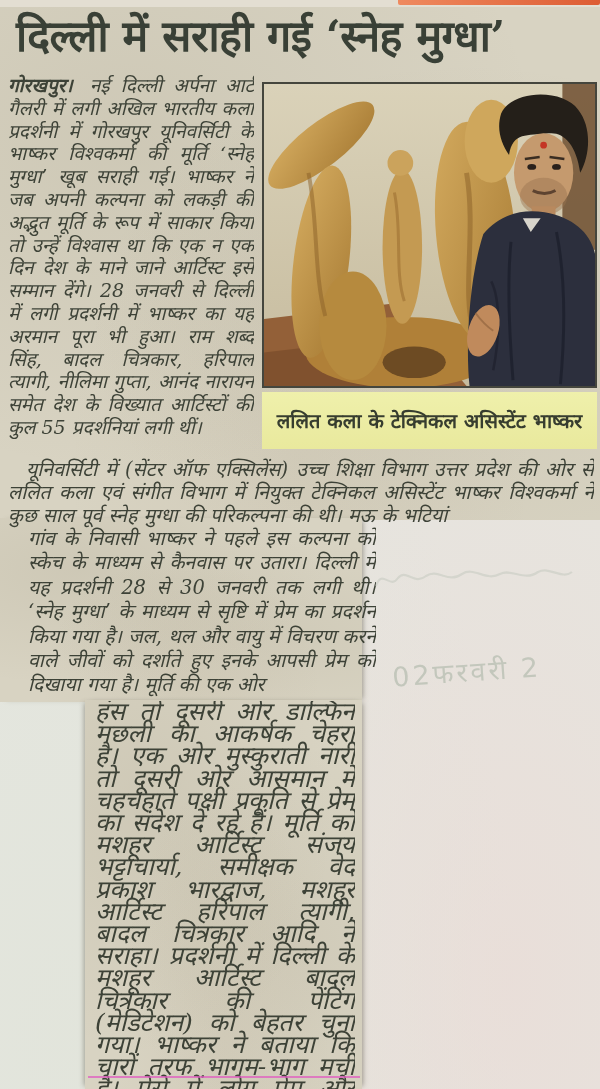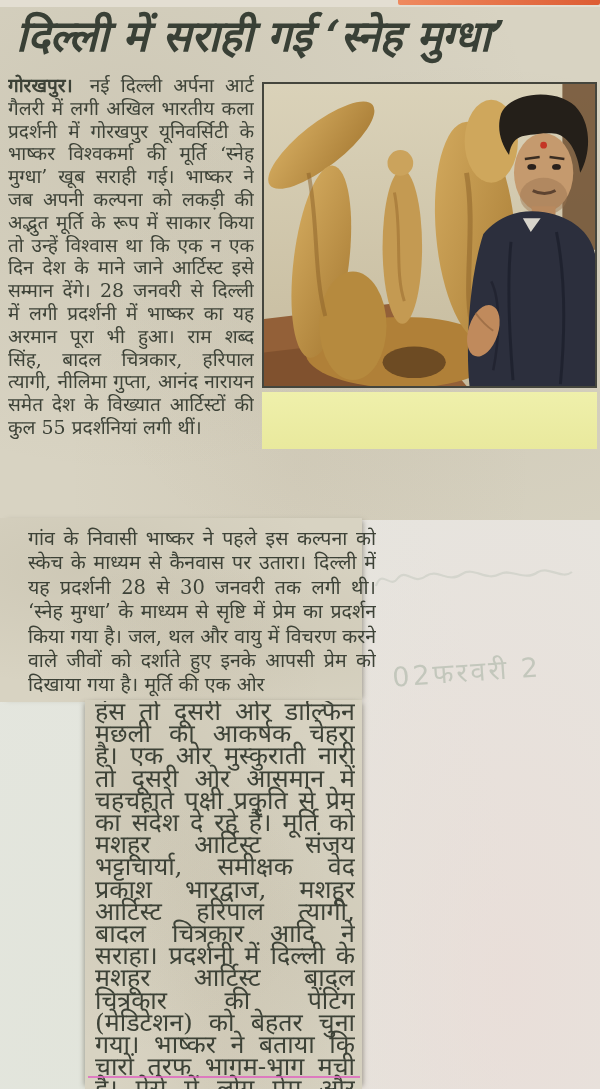--- a/index.html
+++ b/index.html
@@ -23,23 +23,23 @@
   .paper-mid{left:0;top:518px;width:362px;height:184px;
     box-shadow:4px 0 5px -3px rgba(80,75,60,.5);}
   .paper-bottom{left:85px;top:700px;width:277px;height:389px;
     box-shadow:4px 0 5px -3px rgba(80,75,60,.5), -4px 0 5px -3px rgba(80,75,60,.45);}
   .top-edge{position:absolute;left:0;top:0;width:600px;height:7px;background:#e3ded2;}
   .top-accent{position:absolute;left:398px;top:0;width:202px;height:5px;
     background:linear-gradient(90deg,#ef8a5f,#dd5c33);border-radius:0 0 2px 2px;}
   .headline{
     position:absolute;left:16px;top:10px;width:572px;
     font-size:43px;line-height:52px;font-weight:700;color:#394036;
-    white-space:nowrap;letter-spacing:-.5px;font-style:italic;
+    white-space:nowrap;letter-spacing:-.5px;
   }
-  .body-text{color:#3d4237;text-align:justify;}
+  .body-text{color:#3d4237;text-align:justify;font-style:italic;}
   .col1{position:absolute;left:8px;top:74px;width:246px;height:386px;
     font-size:19px;line-height:22.8px;overflow:hidden;}
   .dateline{font-weight:700;margin-right:6px;}
   .photo{
     position:absolute;left:262px;top:82px;width:331px;height:302px;
     border:2px solid #45463d;background:#cfc5aa;
   }
   .photo svg{display:block;width:100%;height:100%;}
   .caption{
     position:absolute;left:262px;top:392px;width:335px;height:57px;
@@ -129,22 +129,24 @@
         <path d="M250,160 C246,200 248,250 252,300" stroke="#171a26" stroke-width="3" fill="none" opacity="0.6"></path>
         <path d="M296,150 C306,200 304,260 300,304" stroke="#171a26" stroke-width="3" fill="none" opacity="0.6"></path>
         <path d="M230,200 C240,220 238,260 232,290" stroke="#171a26" stroke-width="2.5" fill="none" opacity="0.5"></path>
         <ellipse cx="222" cy="250" rx="15" ry="27" fill="#c08a5c" transform="rotate(18 222 250)"></ellipse>
         <path d="M214,232 C220,240 226,246 232,250" stroke="#8a5f3a" stroke-width="2" fill="none" opacity="0.6"></path>
       </g>
     </svg>
   </div>
 
   <div class="caption">
+    <div>ललित कला के टेक्निकल असिस्टेंट भाष्कर</div>
   </div>
 
+  <div class="body-text para-full">यूनिवर्सिटी में (सेंटर ऑफ एक्सिलेंस) उच्च शिक्षा विभाग उत्तर प्रदेश की ओर से ललित कला एवं संगीत विभाग में नियुक्त टेक्निकल असिस्टेंट भाष्कर विश्वकर्मा ने कुछ साल पूर्व स्नेह मुग्धा की परिकल्पना की थी। मऊ के भटियां</div>
   <div class="body-text para-mid">गांव के निवासी भाष्कर ने पहले इस कल्पना को स्केच के माध्यम से कैनवास पर उतारा। दिल्ली में यह प्रदर्शनी 28 से 30 जनवरी तक लगी थी। ‘स्नेह मुग्धा’ के माध्यम से सृष्टि में प्रेम का प्रदर्शन किया गया है। जल, थल और वायु में विचरण करने वाले जीवों को दर्शाते हुए इनके आपसी प्रेम को दिखाया गया है। मूर्ति की एक ओर</div>
   <div class="body-text para-bottom">हंस तो दूसरी ओर डाल्फिन मछली का आकर्षक चेहरा है। एक ओर मुस्कुराती नारी तो दूसरी ओर आसमान में चहचहाते पक्षी प्रकृति से प्रेम का संदेश दे रहे हैं। मूर्ति को मशहूर आर्टिस्ट संजय भट्टाचार्या, समीक्षक वेद प्रकाश भारद्वाज, मशहूर आर्टिस्ट हरिपाल त्यागी, बादल चित्रकार आदि ने सराहा। प्रदर्शनी में दिल्ली के मशहूर आर्टिस्ट बादल चित्रकार की पेंटिंग (मेडिटेशन) को बेहतर चुना गया। भाष्कर ने बताया कि चारों तरफ भागम-भाग मची है। ऐसे में लोग प्रेम और सौहार्द्र भूल जा रहे हैं, ऐसे में इस प्रतीक के माध्यम प्रेम की भावना जगाने की</div>
 
   <svg class="scribble" viewBox="0 0 210 44">
     <path d="M8,30 C14,12 22,34 30,22 C38,12 46,30 58,20 C70,12 80,28 94,18 C106,10 118,26 132,18 C144,12 156,26 170,16 C182,10 194,24 204,16" fill="none" stroke="#c6cac0" stroke-width="2.2"></path>
   </svg>
 
   <div class="hand-date">02फरवरी 2</div>
 
   <div class="pink-line"></div>

